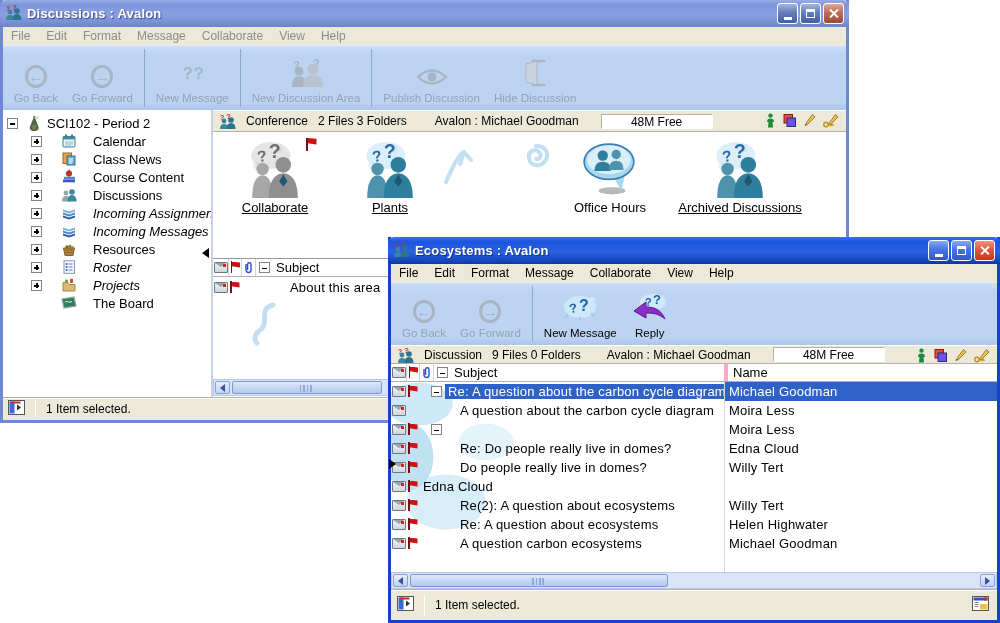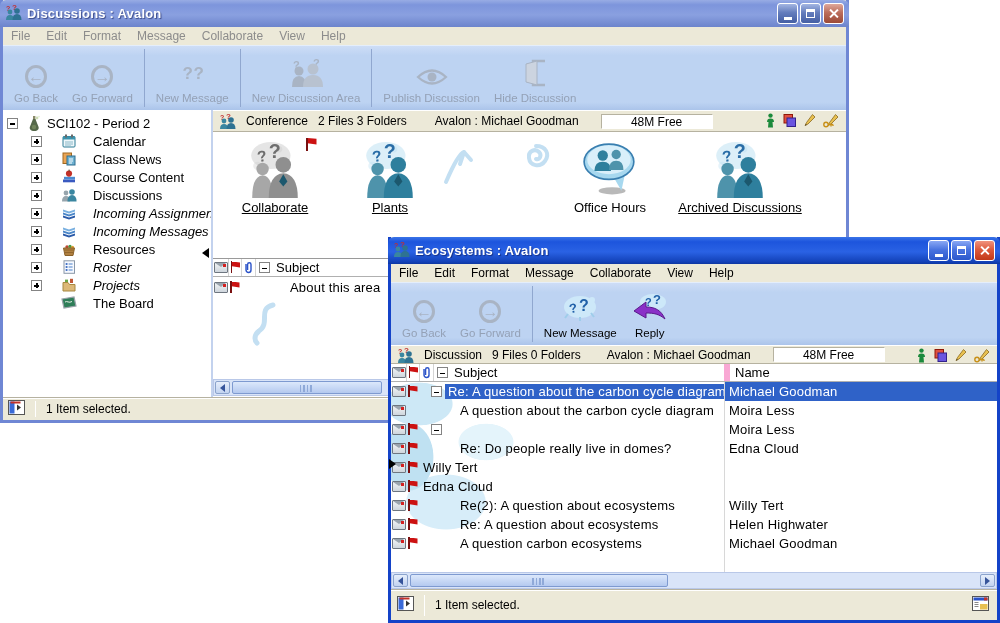--- a/index.html
+++ b/index.html
@@ -614,21 +614,21 @@
       </span>
     <span class="hcell" style="width:14px;">
       <svg width="9" height="13" viewBox="0 0 9 13">
           <path d="M2 3 v6 a2.5 2.5 0 0 0 5 0 V3.5 a1.7 1.7 0 0 0 -3.4 0 V9" stroke="#2a52c8" stroke-width="1.4" fill="none"></path>
         </svg>
     </span>
     <span class="hcell" style="width:16px;border-right:none;">
         <span class="expbox"></span>
       </span>
     <span style="margin-left:4px;flex:1;">Subject</span>
-    <span style="width:273px;border-left:6px solid #f9a8d4;height:100%;display:flex;align-items:center;padding-left:5px;">Name</span>
+    <span style="width:273px;border-left:4px solid #f9a8d4;height:100%;display:flex;align-items:center;padding-left:5px;">Name</span>
   </div>
 
   <div class="msglist" id="frontRows" style="position:absolute;left:0;right:0;top:145px;height:190px;background:#fff;overflow:hidden;">
       <div class="msgrow selected">
         <span class="icell">
           <span class="env"></span>
         </span>
         <span class="icell">
           <span class="flagicon"></span>
         </span>
@@ -675,20 +675,24 @@
           <span class="subj-label">Re: Do people really live in domes?</span>
         </span>
         <span class="namecell">Edna Cloud</span>
       </div>
       <div class="msgrow">
         <span class="icell">
           <span class="env"></span>
         </span>
         <span class="icell">
           <span class="flagicon"></span>
+        </span>
+        <span class="subjcell" style="width: 306px;">
+          <span style="width: 38px; flex: 0 0 auto;"></span>
+          <span class="subj-label">Do people really live in domes?</span>
         </span>
         <span class="namecell">Willy Tert</span>
       </div>
       <div class="msgrow">
         <span class="icell">
           <span class="env"></span>
         </span>
         <span class="icell">
           <span class="flagicon"></span>
         </span>

